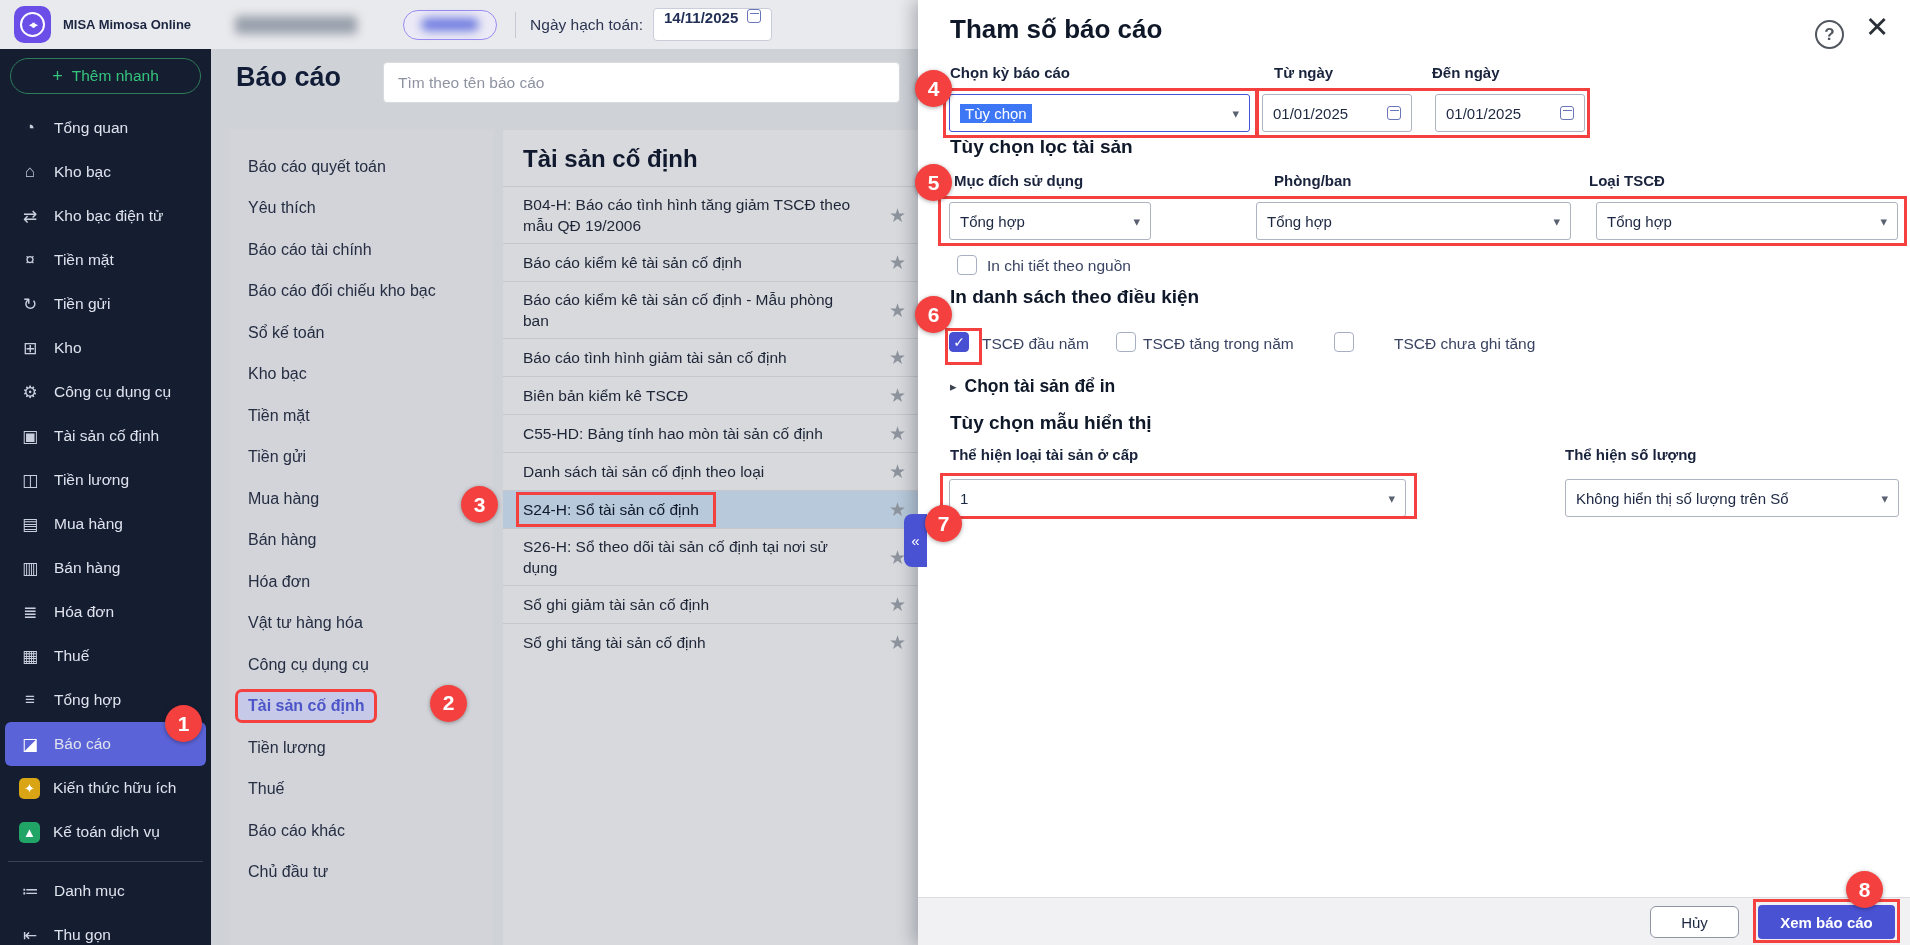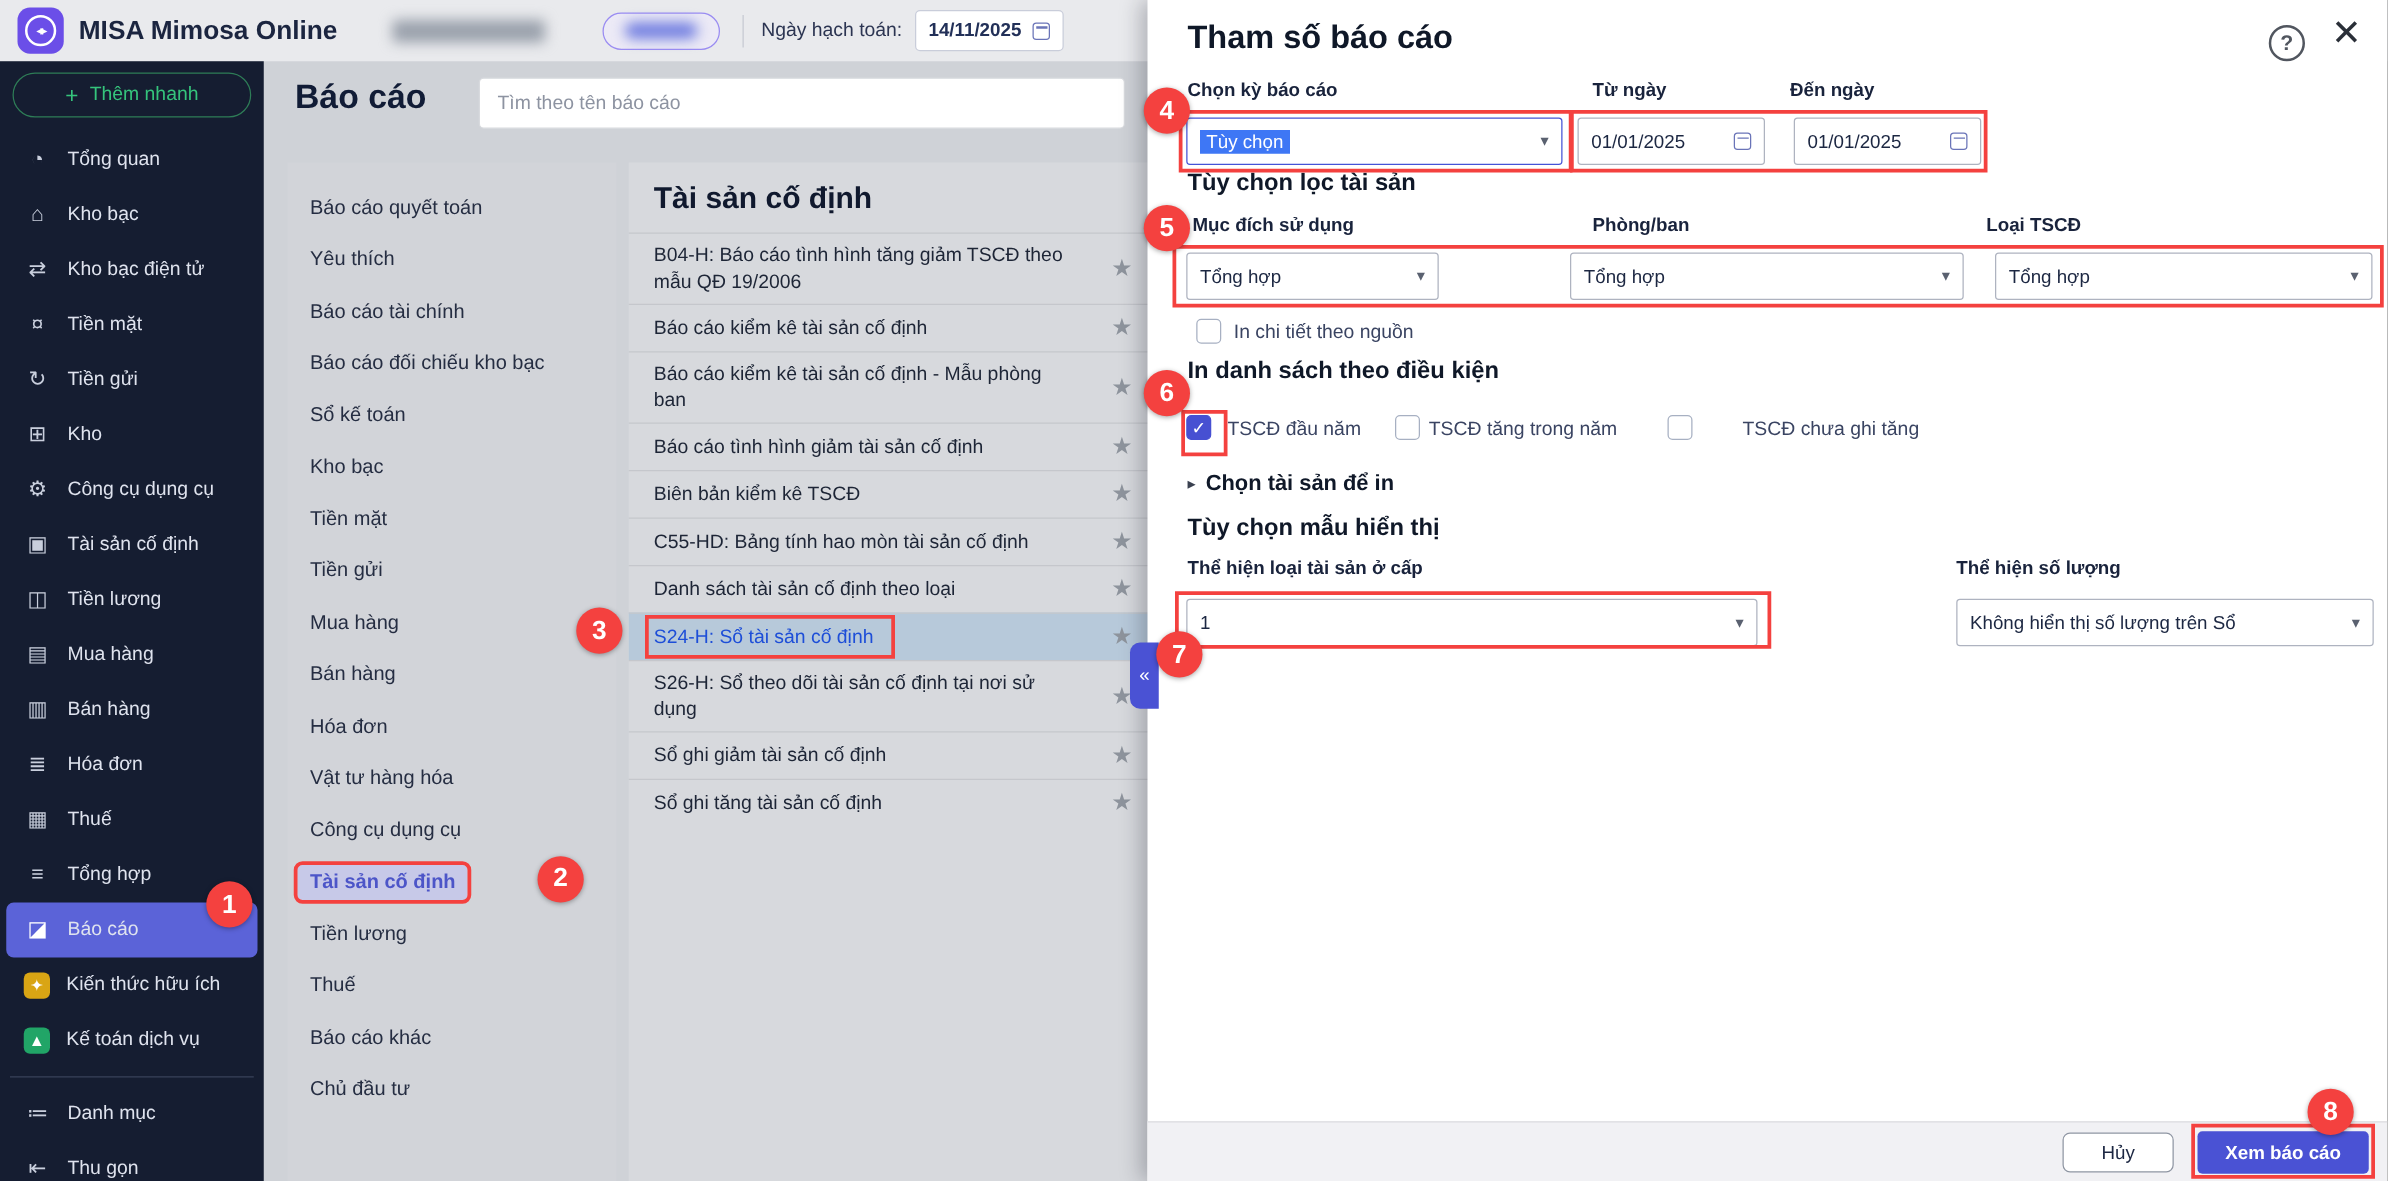--- a/index.html
+++ b/index.html
@@ -4,27 +4,27 @@
 <style>
   * { box-sizing: border-box; margin: 0; padding: 0; }
   body { font-family: "Liberation Sans", "DejaVu Sans", sans-serif; background:#555; }
   .screen { position:relative; width:1910px; height:945px; background:#cfd2d7; overflow:hidden; }
 
   
   .topbar { position:absolute; left:0; top:0; width:1910px; height:49px; background:#e9eaed; display:flex; align-items:center; z-index:5; }
   .logo { width:37px; height:37px; margin-left:14px; border-radius:10px; background:#6b4ee8; display:flex; align-items:center; justify-content:center; flex:none; }
   .logo-ring { width:25px; height:25px; border:2.5px solid #fff; border-radius:50%; display:flex; align-items:center; justify-content:center; color:#fff; font-size:11px; letter-spacing:-2px; }
   .logo-ring::before { content:"◂▸"; }
-  .app-title { margin-left:12px; font-size:21px; font-weight:700; color:#1b2540; }
+  .app-title { margin-left:12px; font-size:13px; font-weight:700; color:#1b2540; }
   .blur-chip { width:122px; height:18px; background:#9aa1ac; filter:blur(5px); border-radius:3px; margin-left:44px; }
   .tb-pill { margin-left:46px; width:94px; height:30px; border:1.5px solid #9a8cf2; border-radius:16px; display:flex; align-items:center; justify-content:center; background:#eceaf6; }
   .tb-pill-blur { width:58px; height:13px; background:#6f7ce0; filter:blur(5px); border-radius:7px; }
   .tb-sep { width:1px; height:26px; background:#c6c9d2; margin:0 14px 0 18px; }
   .tb-label { font-size:15.5px; color:#2c3552; }
-  .date-box { margin-left:10px; height:33px; padding:0 10px; background:#fff; border:1px solid #c9cdda; border-radius:4px; display:flex; align-items:center; gap:9px; font-weight:700; color:#223058; font-size:15px; }
+  .date-box { margin-left:10px; height:33px; padding:0 10px; background:#fff; border:1px solid #c9cdda; border-radius:4px; display:flex; align-items:flex-start; gap:9px; font-weight:700; color:#223058; font-size:15px; }
   .cal-icon { width:14px; height:14px; border:1.6px solid #6a74b8; border-radius:3px; position:relative; flex:none; }
   .cal-icon::before { content:""; position:absolute; top:2.5px; left:1.5px; right:1.5px; height:1.8px; background:#6a74b8; }
 
   
   .sidebar { position:absolute; left:0; top:49px; width:211px; bottom:0; background:#151d31; z-index:6; padding-top:9px; }
   .quick-btn { margin:0 10px 12px 10px; height:36px; border:1.5px solid #2e7d57; border-radius:18px; color:#35c47c; display:flex; align-items:center; justify-content:center; gap:9px; font-size:15.5px; cursor:pointer; }
   .quick-plus { font-size:18px; }
   .sb-item { position:relative; height:44px; display:flex; align-items:center; gap:13px; padding-left:19px; color:#dfe3ee; font-size:15.5px; white-space:nowrap; cursor:pointer; }
   .sb-ico { width:22px; text-align:center; font-size:17px; color:#c9cfdd; flex:none; }
   .sb-ico.gold  { background:#d9a514; color:#fff; width:21px; height:21px; line-height:21px; border-radius:5px; font-size:13px; }
@@ -52,21 +52,21 @@
   .cat-pill { padding:5px 10px; border-radius:4px; white-space:nowrap; }
   .cat-item.active .cat-pill { background:#c7c9e8; color:#4c55c8; font-weight:700; }
   .cat-pill.annotated { outline:3px solid #f4413f; }
 
   
   .rep-panel { position:absolute; left:503px; top:130px; width:417px; bottom:0; background:#d7d9dd; z-index:1; }
   .rep-title { font-size:24px; font-weight:700; color:#10192e; padding:15px 0 13px 20px; }
   .rep-row { position:relative; display:flex; align-items:center; border-top:1px solid #c5c7cc; padding:7px 14px 7px 20px; font-size:15.5px; color:#1d2536; cursor:pointer; }
   .rep-label { line-height:21px; padding-right:10px; max-width:350px; }
   .rep-row.active { background:#b7c9da; }
-  .rep-row.active .rep-label { color:#1d4ed8; }
+  .rep-row.active .rep-label { color:#0f172a; }
   .rep-label.annotated { outline:3px solid #f4413f; outline-offset:4px; }
   .rep-star { margin-left:auto; color:#8e949d; font-size:19px; cursor:pointer; }
 
   
   .drawer { position:absolute; left:918px; top:0; width:992px; bottom:0; background:#fff; z-index:20; box-shadow:-5px 0 16px rgba(20,25,40,.28); }
   .drawer > div, .drawer > span { position:absolute; }
   .d-title { left:32px; top:14px; font-size:26px; font-weight:700; color:#0f1828; }
   .d-help { left:897px; top:20px; width:29px; height:29px; border:2px solid #51565f; border-radius:50%; color:#51565f; font-size:17px; font-weight:700; display:flex; align-items:center; justify-content:center; cursor:pointer; }
   .d-close { left:947px; top:13px; font-size:29px; color:#2a2f38; cursor:pointer; line-height:1; }
   .d-label { font-size:15px; font-weight:700; color:#19233c; white-space:nowrap; }

